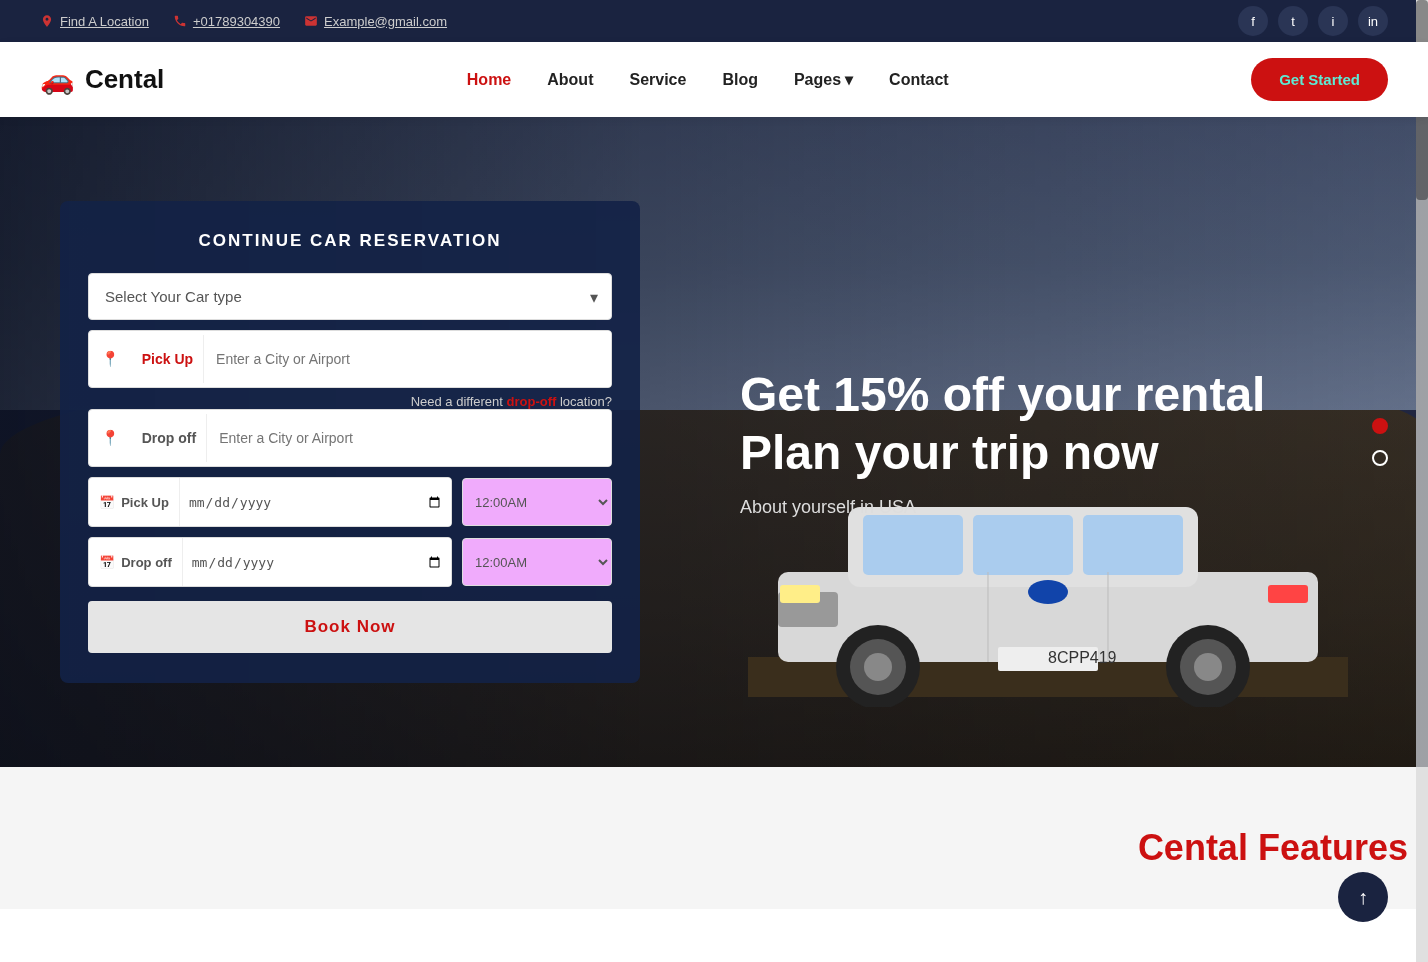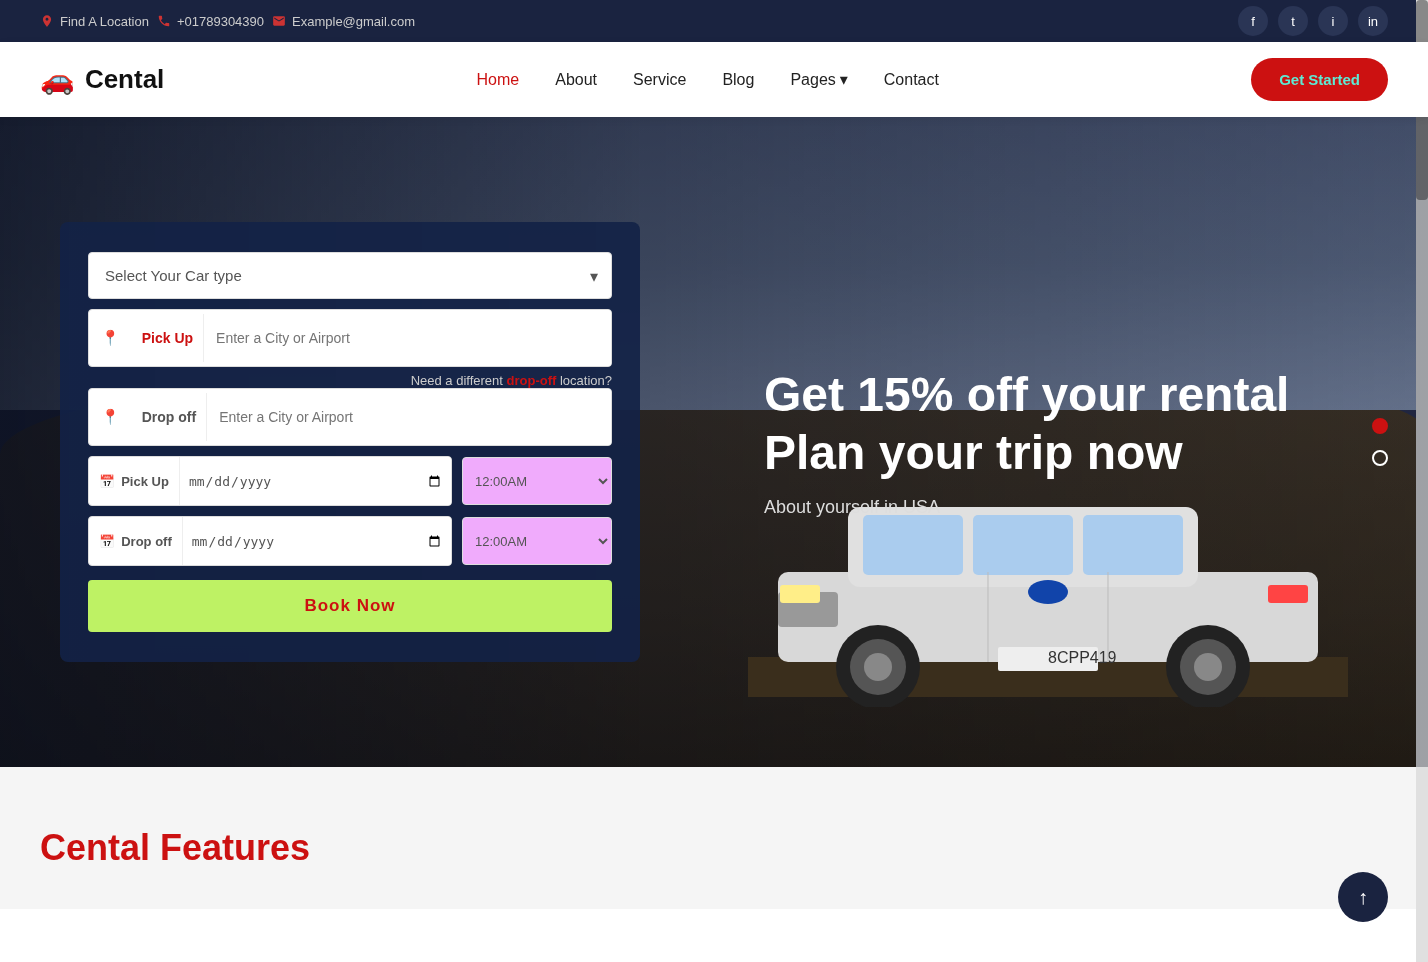--- a/index.html
+++ b/index.html
@@ -8,21 +8,21 @@
     
     .top-bar {
       background: #1a2340;
       color: #ccc;
       font-size: 13px;
       padding: 6px 40px;
       display: flex;
       align-items: center;
       justify-content: space-between;
     }
-    .top-bar-left { display: flex; align-items: center; gap: 8px; }
+    .top-bar-left { display: flex; align-items: center; gap: 24px; text-decoration: underline; }
     .top-bar-item { display: flex; align-items: center; gap: 6px; color: #ccc; }
     .top-bar-item svg { width: 14px; height: 14px; fill: #cc3333; }
     .top-bar-right { display: flex; align-items: center; gap: 10px; }
     .social-icon {
       width: 30px; height: 30px; border-radius: 50%; background: #2a3555;
       display: flex; align-items: center; justify-content: center; color: white; font-size: 13px; cursor: pointer;
     }
 
     
     .navbar {
@@ -32,21 +32,21 @@
       align-items: center;
       justify-content: space-between;
       box-shadow: 0 2px 8px rgba(0,0,0,0.07);
       position: relative;
       z-index: 10;
     }
     .logo { display: flex; align-items: center; gap: 10px; }
     .logo-icon { color: #cc1111; font-size: 28px; }
     .logo-text { font-size: 26px; font-weight: bold; color: #111; }
     .nav-links { display: flex; align-items: center; gap: 36px; }
-    .nav-link { text-decoration: none; color: #222; font-size: 16px; font-weight: 400; cursor: pointer; }
+    .nav-link { text-decoration: none; color: #222; font-size: 16px; font-weight: 700; cursor: pointer; }
     .nav-link.active { color: #cc1111; }
     .nav-link-pages { display: flex; align-items: center; gap: 4px; }
     .get-started-btn {
       background: #cc1111; color: #5eead4; border: none; padding: 13px 28px;
       border-radius: 30px; font-size: 15px; font-weight: bold; cursor: pointer;
     }
 
     
     .hero {
       position: relative;
@@ -90,21 +90,21 @@
     .dot { width: 16px; height: 16px; border-radius: 50%; cursor: pointer; }
     .dot.active { background: #cc1111; border: 2px solid #cc1111; }
     .dot.inactive { background: transparent; border: 2px solid #fff; }
 
     
     .hero-content {
       position: absolute; top: 0; left: 0; width: 100%; height: 100%;
       z-index: 3;
       display: flex;
       align-items: center;
-      padding: 0 84px;
+      padding: 0 60px;
     }
     .hero-text {
       margin-left: 680px;
       color: white;
     }
     .hero-title { font-size: 48px; font-weight: bold; line-height: 1.2; margin-bottom: 16px; }
     .hero-subtitle { font-size: 18px; color: #ddd; }
 
     
     .reservation-form-container {
@@ -171,30 +171,30 @@
     .dt-input {
       flex: 1; border: none; outline: none; padding: 0 8px;
       font-size: 13px; color: #555; height: 48px; min-width: 0;
     }
     .time-select {
       background: #f0abfc; border: 1px solid #ddd; border-radius: 4px;
       padding: 0 12px 0 8px; height: 48px; font-size: 13px; color: #555;
       cursor: pointer; width: 150px;
     }
     .book-now-btn {
-      width: 100%; padding: 16px; background: #bef264; color: #cc1111;
+      width: 100%; padding: 16px; background: #e5e5e5; color: #cc1111;
       border: none; border-radius: 4px; font-size: 17px; font-weight: bold;
       cursor: pointer; margin-top: 4px; letter-spacing: 1px;
     }
 
     
     .bottom-section {
       background: #f5f5f5;
-      padding: 60px 40px 40px;
-      text-align: left;
+      padding: 60px 20px 40px;
+      text-align: right;
     }
     .features-title { font-size: 36px; font-weight: bold; color: #111; }
     .features-title span { color: #cc1111; }
 
     
     .scrollbar-track {
       position: fixed; right: 0; top: 0; bottom: 0;
       width: 12px; background: #e0e0e0;
     }
     .scrollbar-thumb {
@@ -296,20 +296,21 @@
 
       <line x1="240" y1="155" x2="240" y2="245" stroke="#bbb" strokewidth="2"></line>
       <line x1="360" y1="155" x2="360" y2="245" stroke="#bbb" strokewidth="2"></line>
 
       <ellipse cx="300" cy="175" rx="20" ry="12" fill="#1144aa"></ellipse>
     </svg>
   </div>
   <div class="hero-bg"></div>
 
   <div class="reservation-form-container">
+    <div class="form-title">CONTINUE CAR RESERVATION</div>
 
     
     <div class="form-group select-wrapper">
       <select class="select-car">
         <option value="">Select Your Car type</option>
         <option>Sedan</option>
         <option>SUV</option>
         <option>Truck</option>
         <option>Van</option>
       </select>

